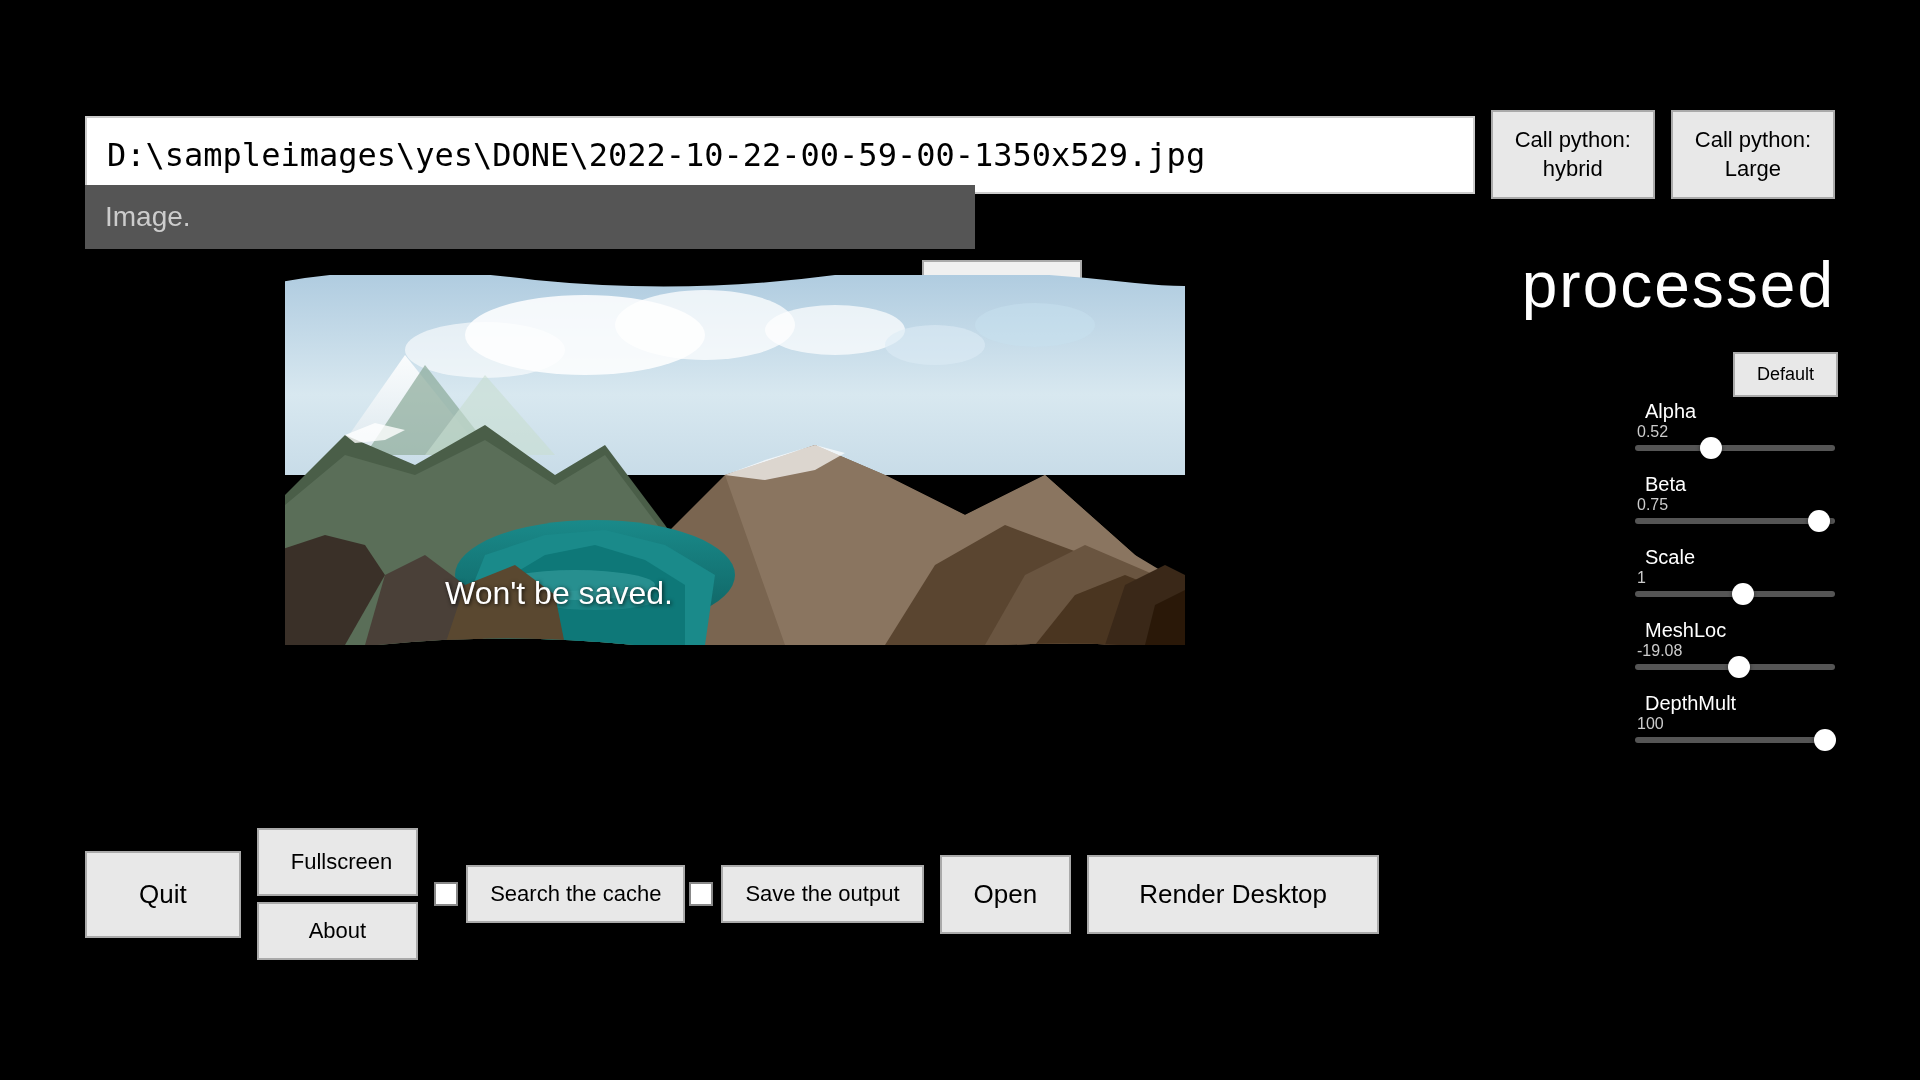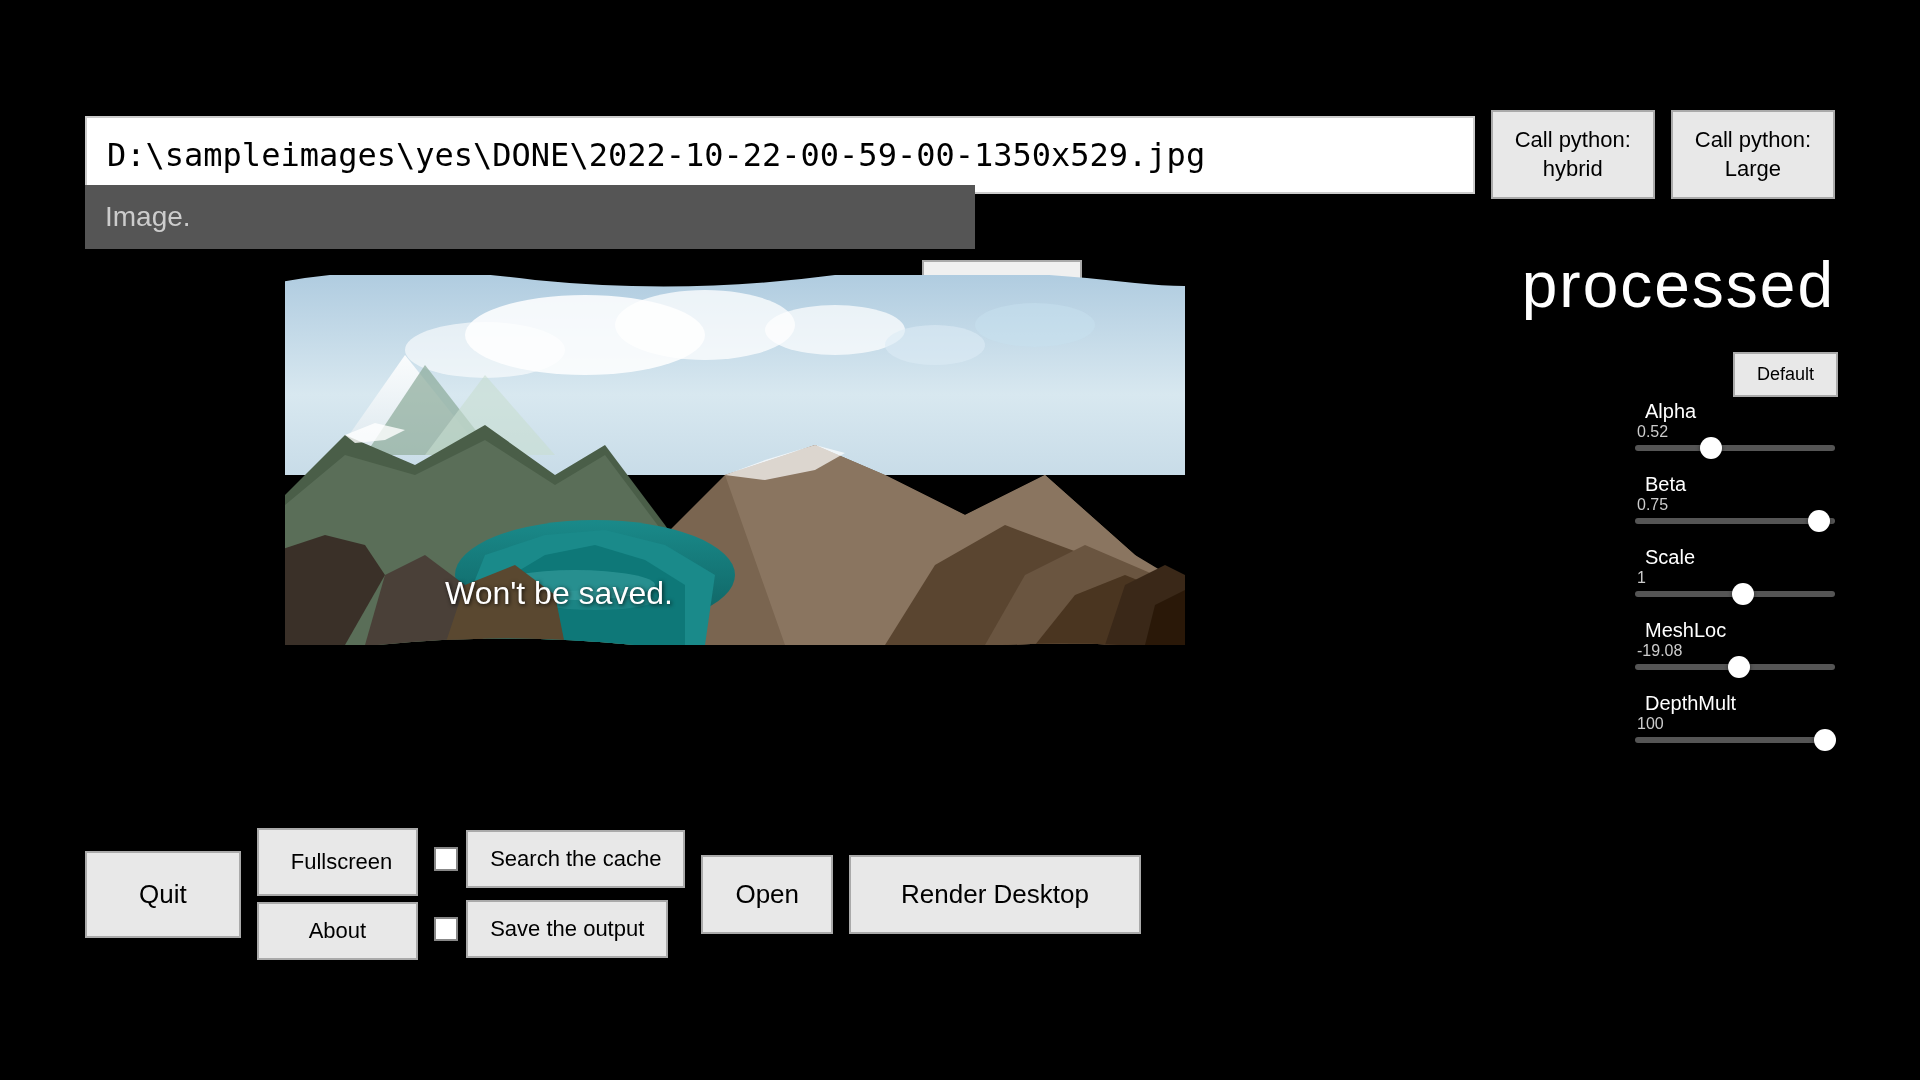--- a/index.html
+++ b/index.html
@@ -205,22 +205,22 @@
     }
 
     #quit-button {
       min-width: 150px;
       padding: 26px 52px;
       font-size: 26px;
     }
 
     .btn-stacked {
       display: flex;
-      flex-direction: column;
-      gap: 12px;
+      flex-direction: row;
+      gap: 4px;
     }
 
     .btn-with-check {
       display: flex;
       align-items: center;
       gap: 8px;
     }
 
     .check-box {
       width: 24px;

